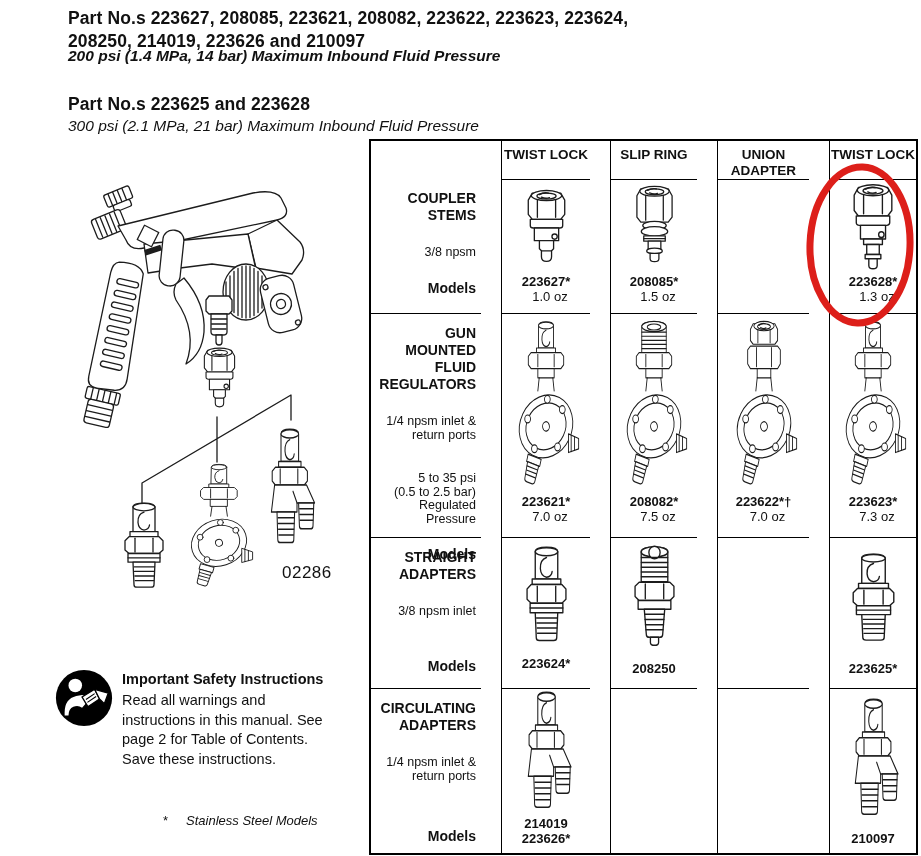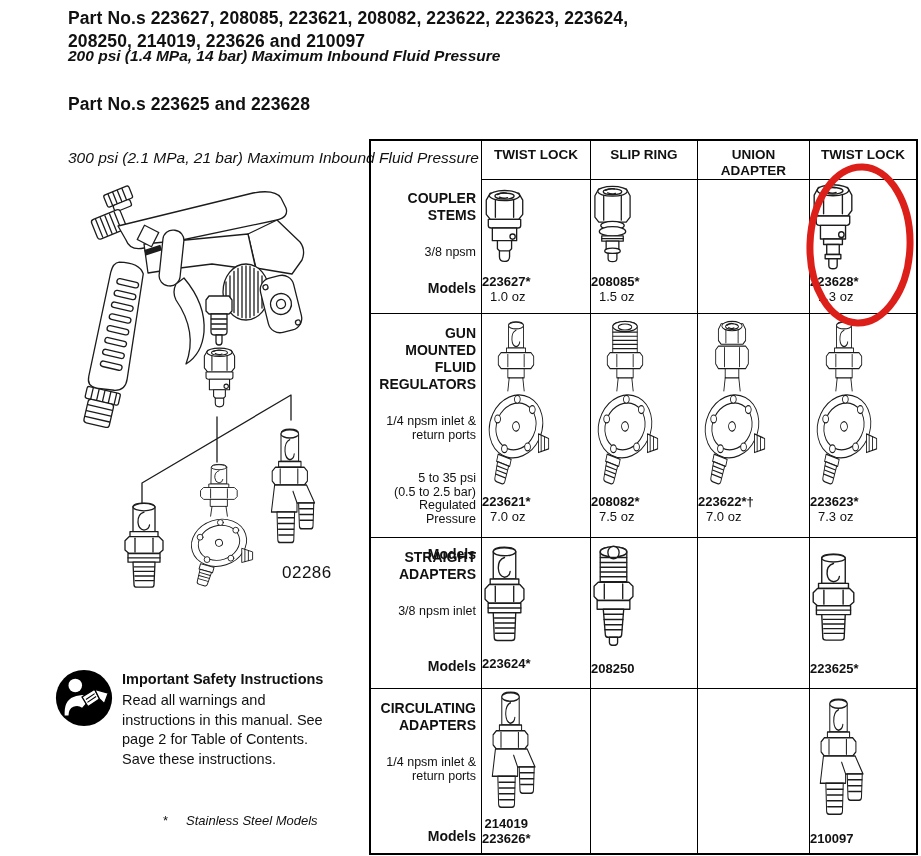--- a/index.html
+++ b/index.html
@@ -11,30 +11,30 @@
   
   .doc-title{font-weight:bold;font-size:17.5px;line-height:23px;letter-spacing:0.1px;}
   .pressure-note{font-style:italic;font-size:15.5px;}
 
   
   #parts-table{position:absolute;left:369px;top:139px;width:549px;height:716px;
     box-sizing:border-box;border:2px solid #000;display:grid;
     grid-template-columns:110px 109px 107px 112px 107px;
     grid-template-rows:38px 134px 224px 151px 165px;}
   .cell{box-sizing:border-box;position:relative;display:flex;flex-direction:column;min-width:0;min-height:0;}
-  .bl{border-left:1.6px solid #000;}
+  .bl{border-left:1.6px solid #000;margin-left:20px;}
   .bt{border-top:1.6px solid #000;}
   .colhead{align-items:center;padding-top:6px;font-weight:bold;font-size:13.5px;line-height:16px;text-align:center;}
   .rowlabel{align-items:flex-end;text-align:right;padding:11px 5px 0 3px;gap:20px;}
   .row-title{font-weight:bold;font-size:14px;line-height:17px;}
   .row-sub{font-size:12.5px;line-height:13.5px;margin-top:2px;}
   .row-sub2{margin-top:10px;}
   .models-label{margin-top:auto;font-weight:bold;font-size:14px;}
   .m-pb1{padding-bottom:24px;} .m-pb2{padding-bottom:28px;} .m-pb3{padding-bottom:14px;} .m-pb4{padding-bottom:9px;}
-  .part{align-items:flex-start;}
+  .part{align-items:center;}
   .img-wrap{flex:1 1 auto;display:flex;align-items:center;justify-content:center;}
   .model-number{font-weight:bold;font-size:13px;line-height:15px;text-align:center;}
   .model-weight{font-size:13px;line-height:15px;margin-left:8px;}
   .p-pb1{padding-bottom:9px;} .p-pb2{padding-bottom:13px;} .p-pb3{padding-bottom:12px;} .p-pb4{padding-bottom:7px;}
   .raise{margin-bottom:5px;}
 
   
   svg .ln{stroke:#1c1c1c;stroke-width:1.3;fill:#fff;stroke-linejoin:round;stroke-linecap:round;}
   svg .nf{fill:none;}
   svg .dk{fill:#1c1c1c;stroke:none;}
@@ -202,21 +202,21 @@
     </g>
   </defs>
 </svg>
 
 <div id="page">
 
   <div class="abs doc-title pre" style="left:68px;top:7px;">Part No.s 223627, 208085, 223621, 208082, 223622, 223623, 223624,
 208250, 214019, 223626 and 210097</div>
   <div class="abs pressure-note" style="left:68px;top:47px;font-weight:bold;">200 psi (1.4 MPa, 14 bar) Maximum Inbound Fluid Pressure</div>
   <div class="abs doc-title" style="left:68px;top:93px;">Part No.s 223625 and 223628</div>
-  <div class="abs pressure-note" style="left:68px;top:117px;margin-top:32px;">300 psi (2.1 MPa, 21 bar) Maximum Inbound Fluid Pressure</div>
+  <div class="abs pressure-note" style="left:68px;top:117px;">300 psi (2.1 MPa, 21 bar) Maximum Inbound Fluid Pressure</div>
 
   <svg class="abs" style="left:60px;top:180px;" width="300" height="420" viewBox="0 0 300 420">
 
     <g transform="rotate(-22 62 22)">
       <rect class="ln" x="47" y="9" width="27" height="13" rx="2"></rect>
       <path class="ln nf" d="M52 9.5 V21.5 M57 9.5 V21.5 M62 9.5 V21.5 M67 9.5 V21.5"></path>
       <rect class="ln" x="52" y="22" width="18" height="7" rx="2"></rect>
     </g>
     <g transform="rotate(-22 52 48)">
       <rect class="ln" x="35" y="33" width="31" height="21" rx="3"></rect>

